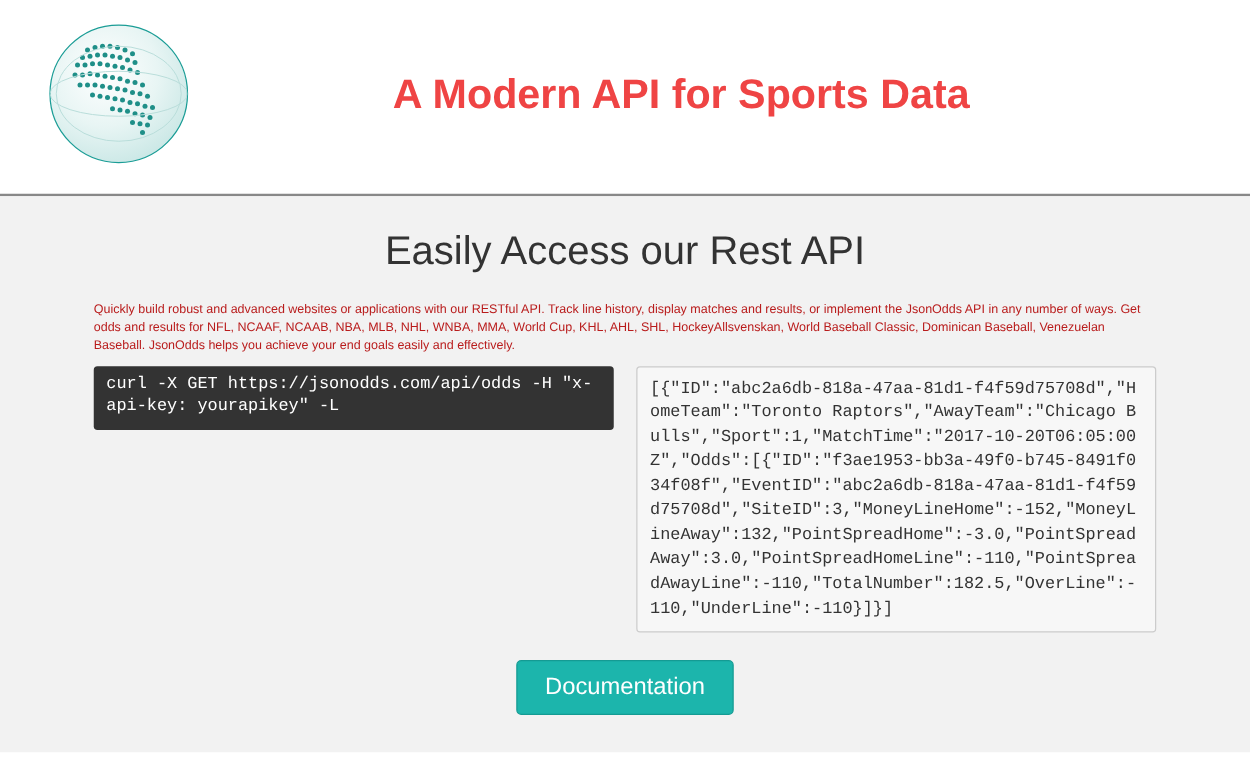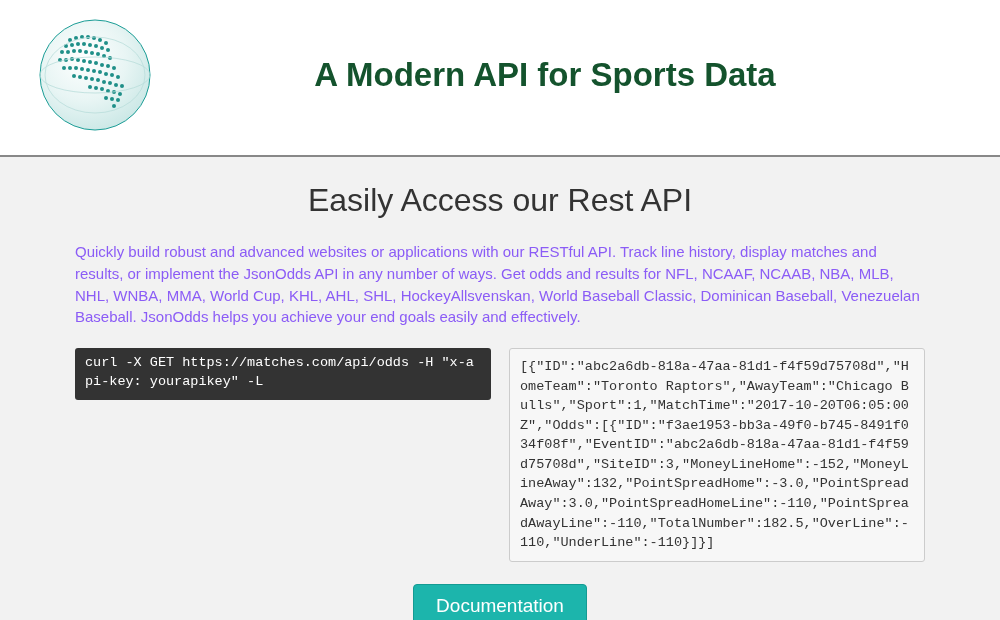--- a/index.html
+++ b/index.html
@@ -19,39 +19,39 @@
     .logo {
       width: 130px;
       height: 130px;
       flex-shrink: 0;
     }
     .page-title {
       flex: 1;
       text-align: center;
       font-size: 33px;
       font-weight: 600;
-      color: #14532d;
+      color: #ef4444;
       padding-right: 40px;
     }
     .main {
       background: #f2f2f2;
       padding: 25px 75px 30px 75px;
     }
     .subheading {
       text-align: center;
       font-size: 32px;
       font-weight: 400;
       color: #333;
       margin-bottom: 22px;
     }
     .description {
-      font-size: 15px;
+      font-size: 10px;
       line-height: 1.45;
-      color: #8b5cf6;
-      margin-bottom: 20px;
+      color: #b91c1c;
+      margin-bottom: 8px;
     }
     .code-row {
       display: flex;
       gap: 18px;
       margin-bottom: 22px;
     }
     .code-left, .code-right {
       flex: 1;
       min-width: 0;
     }
@@ -187,21 +187,21 @@
   </div>
   <h1 class="page-title">A Modern API for Sports Data</h1>
 </div>
 
 <div class="main">
   <h2 class="subheading">Easily Access our Rest API</h2>
   <p class="description">Quickly build robust and advanced websites or applications with our RESTful API. Track line history, display matches and results, or implement the JsonOdds API in any number of ways. Get odds and results for NFL, NCAAF, NCAAB, NBA, MLB, NHL, WNBA, MMA, World Cup, KHL, AHL, SHL, HockeyAllsvenskan, World Baseball Classic, Dominican Baseball, Venezuelan Baseball. JsonOdds helps you achieve your end goals easily and effectively.</p>
 
   <div class="code-row">
     <div class="code-left">
-      <div class="code-dark">curl -X GET https://matches.com/api/odds -H "x-api-key: yourapikey" -L</div>
+      <div class="code-dark">curl -X GET https://jsonodds.com/api/odds -H "x-api-key: yourapikey" -L</div>
     </div>
     <div class="code-right">
       <div class="code-light">[{"ID":"abc2a6db-818a-47aa-81d1-f4f59d75708d","HomeTeam":"Toronto Raptors","AwayTeam":"Chicago Bulls","Sport":1,"MatchTime":"2017-10-20T06:05:00Z","Odds":[{"ID":"f3ae1953-bb3a-49f0-b745-8491f034f08f","EventID":"abc2a6db-818a-47aa-81d1-f4f59d75708d","SiteID":3,"MoneyLineHome":-152,"MoneyLineAway":132,"PointSpreadHome":-3.0,"PointSpreadAway":3.0,"PointSpreadHomeLine":-110,"PointSpreadAwayLine":-110,"TotalNumber":182.5,"OverLine":-110,"UnderLine":-110}]}]</div>
     </div>
   </div>
 
   <div class="btn-wrap">
     <a class="btn">Documentation</a>
   </div>
 </div>

